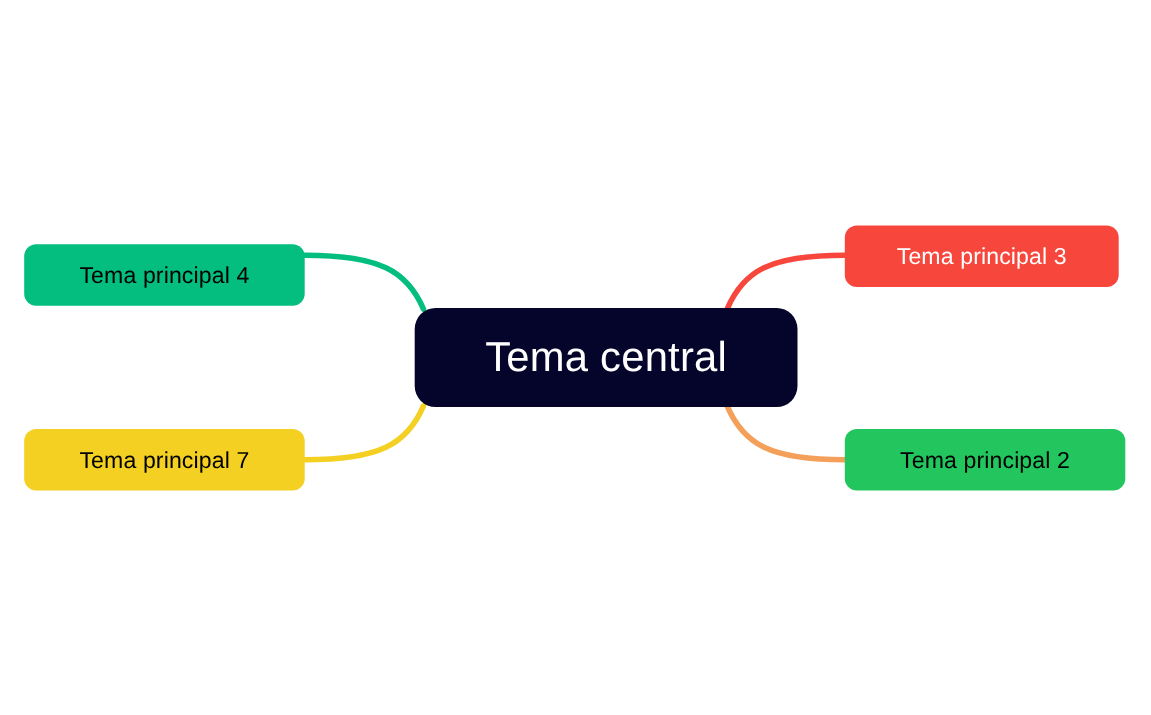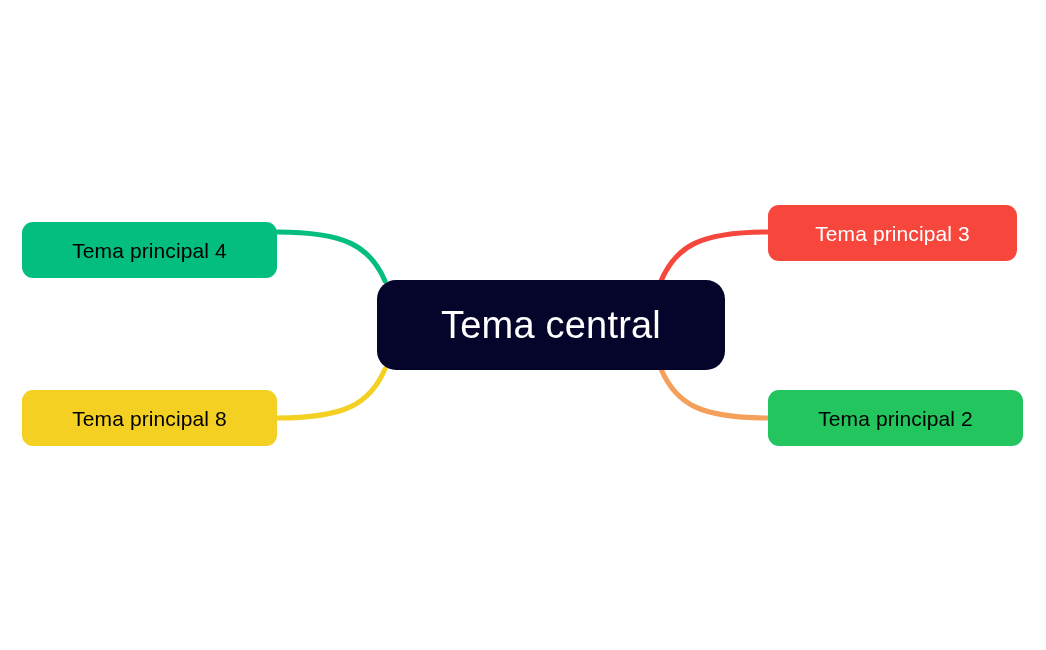--- a/index.html
+++ b/index.html
@@ -113,21 +113,21 @@
 
   <div class="node" id="node-central">
     <span class="node-label">Tema central</span>
   </div>
 
   <div class="node branch" id="node-topic-4">
     <span class="node-label">Tema principal 4</span>
   </div>
 
   <div class="node branch" id="node-topic-3">
-    <span class="node-label">Tema principal 8</span>
+    <span class="node-label">Tema principal 7</span>
   </div>
 
   <div class="node branch" id="node-topic-1">
     <span class="node-label">Tema principal 3</span>
   </div>
 
   <div class="node branch" id="node-topic-2">
     <span class="node-label">Tema principal 2</span>
   </div>
 

